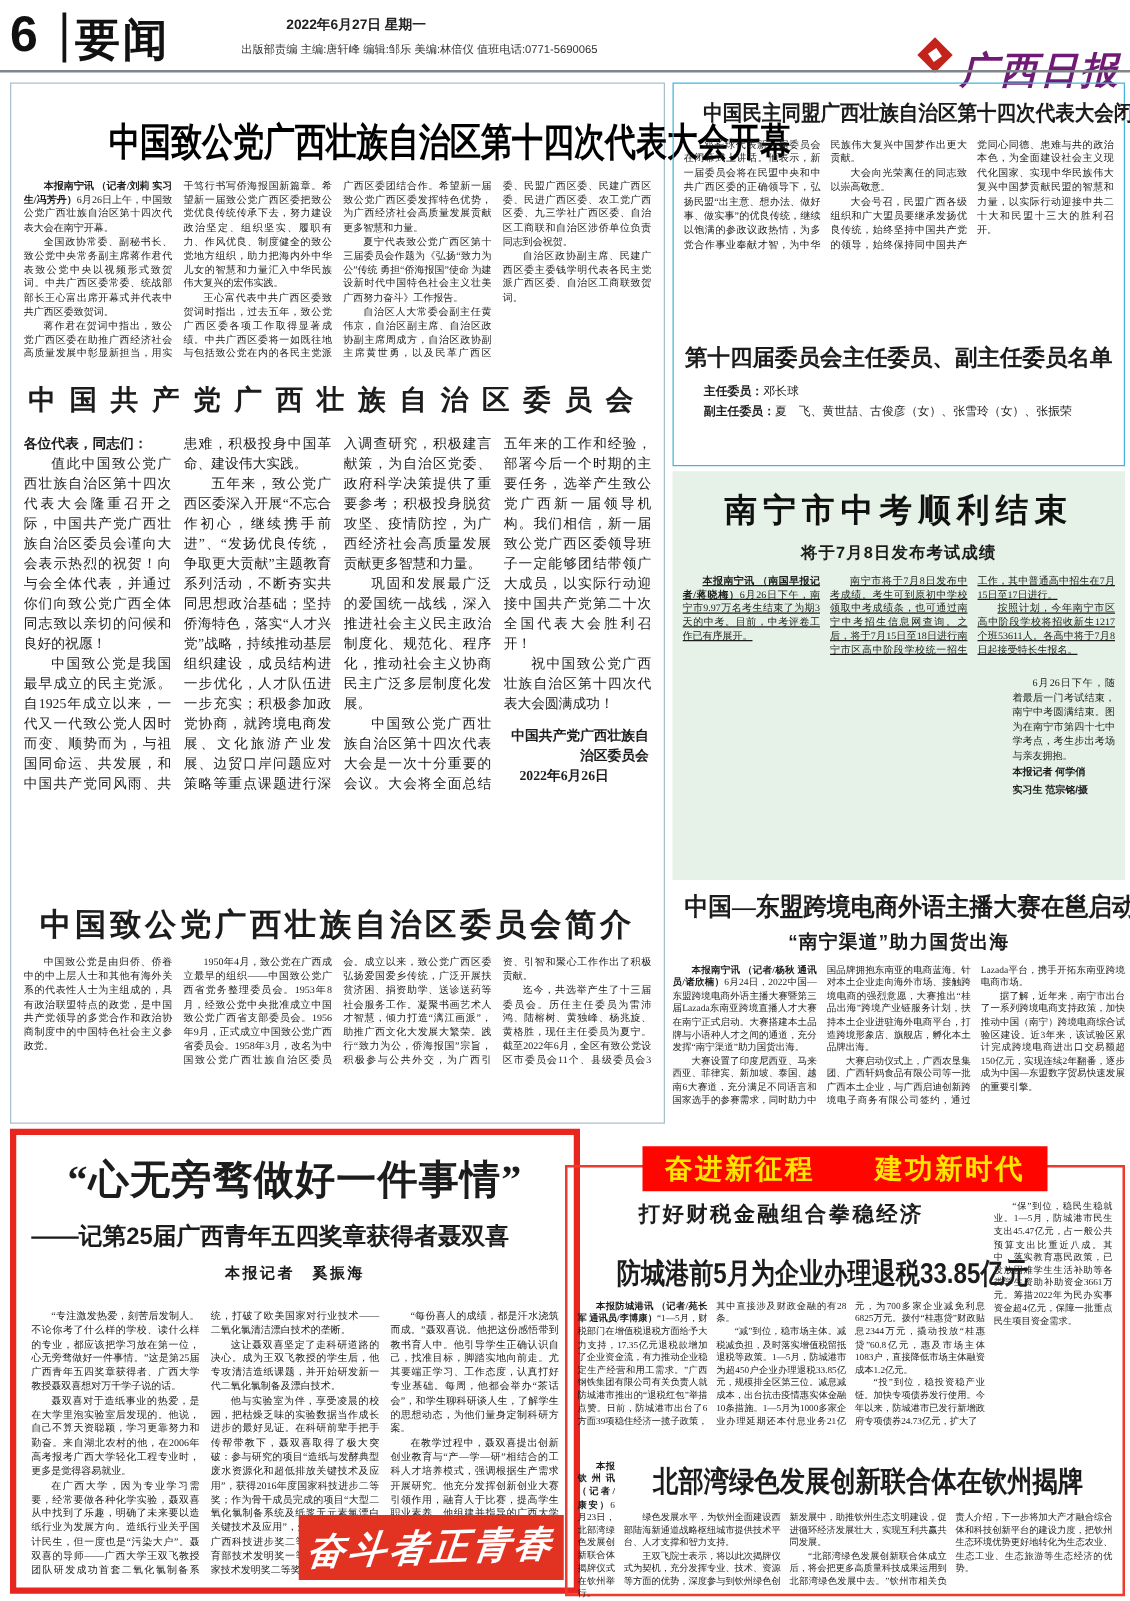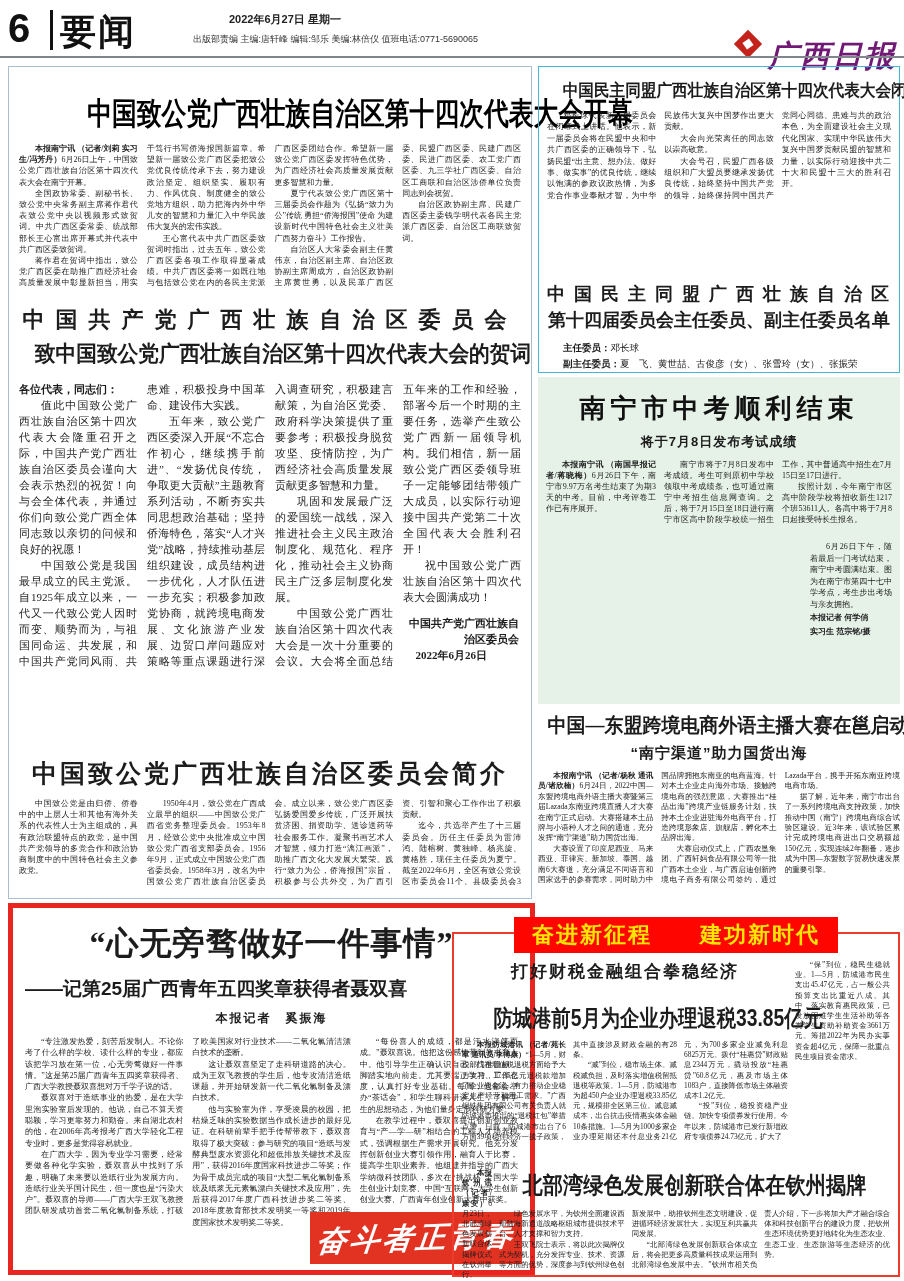--- a/index.html
+++ b/index.html
@@ -46,21 +46,21 @@
   .b-bimu{margin-top:8px;height:162px;font-size:8px;line-height:11.4px;column-count:3;column-gap:8px;}
   .h-md1{margin-top:10px;font:bold 18px "Liberation Serif",serif;letter-spacing:9px;text-align:center;white-space:nowrap;}
   .h-md2{margin-top:2px;}
   .h-md2 .sqz{font:bold 18px "Liberation Serif",serif;}
   .md-rows{margin-top:8px;padding-left:16px;font-size:9.5px;line-height:15px;}
   .md-label{font-weight:bold;font-family:"Liberation Sans",sans-serif;}
   
   .greenbox{position:absolute;left:538px;top:377px;width:362px;height:327px;background:#e6f2e8;padding:4px 8px;box-sizing:border-box;}
   .h-zk{margin-top:10px;font:bold 26px "Liberation Serif",serif;letter-spacing:5px;text-align:center;color:#111;}
   .sh-zk{margin-top:7px;font:bold 13px "Liberation Sans",sans-serif;text-align:center;letter-spacing:1px;}
-  .b-zk{margin-top:8px;height:76px;font-size:8px;line-height:11px;column-count:3;column-gap:8px;}
+  .b-zk{margin-top:8px;height:76px;font-size:8px;line-height:11px;column-count:3;column-gap:8px;text-decoration:underline;}
   .photo-row{margin-top:6px;display:flex;}
   .photo{width:258px;height:182px;background:
     radial-gradient(70px 90px at 12% 70%, #d9a42f 0%, #c8942b 55%, rgba(0,0,0,0) 56%),
     radial-gradient(26px 30px at 20% 22%, #2b2320 0%, rgba(0,0,0,0) 60%),
     radial-gradient(60px 110px at 27% 62%, #3a2b25 0%, #2e2420 50%, rgba(0,0,0,0) 52%),
     radial-gradient(55px 75px at 62% 64%, #b92f26 0%, #a32а22 50%, rgba(0,0,0,0) 52%),
     radial-gradient(28px 24px at 62% 33%, #302623 0%, rgba(0,0,0,0) 62%),
     radial-gradient(45px 60px at 44% 60%, #c23a2e 0%, rgba(0,0,0,0) 58%),
     radial-gradient(30px 40px at 84% 45%, #b93028 0%, rgba(0,0,0,0) 60%),
     radial-gradient(40px 30px at 50% 40%, #4f7a3a 0%, rgba(0,0,0,0) 60%),
@@ -69,25 +69,25 @@
   .caption{width:82px;margin-left:6px;font-size:8px;line-height:11.5px;text-align:justify;}
   .caption .cap-body{text-indent:2em;}
   .caption .credit{font-weight:bold;font-family:"Liberation Sans",sans-serif;text-align:left;margin-top:2px;}
   
   .dm{position:absolute;left:538px;top:708px;width:362px;height:196px;}
   .h-dm{margin-top:4px;}
   .h-dm .sqz{font:bold 20px "Liberation Serif",serif;transform:scaleX(.95);}
   .sh-dm{margin-top:5px;font:bold 15px "Liberation Sans",sans-serif;text-align:center;letter-spacing:1px;}
   .b-dm{margin-top:8px;height:124px;font-size:7.6px;line-height:10.4px;column-count:3;column-gap:8px;}
   
-  .redbox{position:absolute;left:8px;top:903px;width:527px;height:372px;border:5px solid #e8251f;padding:6px 12px;box-sizing:border-box;}
+  .redbox{position:absolute;left:8px;top:903px;width:456px;height:372px;border:5px solid #e8251f;padding:6px 12px;box-sizing:border-box;}
   .h-nie{margin-top:8px;font:bold 32px "Liberation Serif",serif;text-align:center;letter-spacing:1px;}
   .sh-nie{margin-top:10px;font:bold 19px "Liberation Sans",sans-serif;text-align:left;}
   .by-nie{margin-top:8px;font:bold 12px "Liberation Serif",serif;text-align:center;letter-spacing:2px;}
-  .b-nie{margin-top:9px;height:232px;font-size:8px;line-height:11.3px;column-count:3;column-gap:9px;}
+  .b-nie{margin-top:20px;height:232px;font-size:8px;line-height:11.3px;column-count:3;column-gap:9px;}
   .stamp{position:absolute;right:8px;bottom:6px;width:212px;height:52px;background:#e23222;
          display:flex;align-items:center;justify-content:center;}
   .stamp span{font:bold italic 30px "Liberation Serif",serif;color:#fff;letter-spacing:3px;transform:skewX(-8deg) rotate(-2deg);white-space:nowrap;}
   
   .thinred{position:absolute;left:452px;top:932px;width:448px;height:345px;border:2px solid #ef3b2d;padding:4px 8px;box-sizing:border-box;}
   .banner{position:absolute;top:-17px;left:50%;transform:translateX(-50%);background:#fe0500;color:#ffe500;
           font:bold 22px "Liberation Sans",sans-serif;letter-spacing:2px;padding:3px 18px;white-space:nowrap;}
   .fcg{display:flex;margin-top:22px;}
   .fcg-main{width:326px;}
   .kicker{font:bold 17px "Liberation Serif",serif;text-align:center;letter-spacing:2px;}
@@ -131,23 +131,20 @@
         <p><b>本报南宁讯 （记者/刘莉 实习生/冯芳丹）</b>6月26日上午，中国致公党广西壮族自治区第十四次代表大会在南宁开幕。</p>
         <p>全国政协常委、副秘书长、致公党中央常务副主席蒋作君代表致公党中央以视频形式致贺词。中共广西区委常委、统战部部长王心富出席开幕式并代表中共广西区委致贺词。</p>
         <p>蒋作君在贺词中指出，致公党广西区委在助推广西经济社会高质量发展中彰显新担当，用实干笃行书写侨海报国新篇章。希望新一届致公党广西区委把致公党优良传统传承下去，努力建设政治坚定、组织坚实、履职有力、作风优良、制度健全的致公党地方组织，助力把海内外中华儿女的智慧和力量汇入中华民族伟大复兴的宏伟实践。</p>
         <p>王心富代表中共广西区委致贺词时指出，过去五年，致公党广西区委各项工作取得显著成绩。中共广西区委将一如既往地与包括致公党在内的各民主党派广西区委团结合作。希望新一届致公党广西区委发挥特色优势，为广西经济社会高质量发展贡献更多智慧和力量。</p>
         <p>夏宁代表致公党广西区第十三届委员会作题为《弘扬“致力为公”传统 勇担“侨海报国”使命 为建设新时代中国特色社会主义壮美广西努力奋斗》工作报告。</p>
         <p>自治区人大常委会副主任黄伟京，自治区副主席、自治区政协副主席周成方，自治区政协副主席黄世勇，以及民革广西区委、民盟广西区委、民建广西区委、民进广西区委、农工党广西区委、九三学社广西区委、自治区工商联和自治区涉侨单位负责同志到会祝贺。</p>
         <p>自治区政协副主席、民建广西区委主委钱学明代表各民主党派广西区委、自治区工商联致贺词。</p>
       </div>
 
     <div class="h-hezi1">中国共产党广西壮族自治区委员会</div>
-    <div class="h-hezi2 ctr">
-      <span class="sqz">致中国致公党广西壮族自治区第十四次代表大会的贺词</span>
-    </div>
     <div class="b-hezi bodytxt">
       <p class="salut">各位代表，同志们：</p>
       <span><p>值此中国致公党广西壮族自治区第十四次代表大会隆重召开之际，中国共产党广西壮族自治区委员会谨向大会表示热烈的祝贺！向与会全体代表，并通过你们向致公党广西全体同志致以亲切的问候和良好的祝愿！</p><p>中国致公党是我国最早成立的民主党派。自1925年成立以来，一代又一代致公党人因时而变、顺势而为，与祖国同命运、共发展，和中国共产党同风雨、共患难，积极投身中国革命、建设伟大实践。</p><p>五年来，致公党广西区委深入开展“不忘合作初心，继续携手前进”、“发扬优良传统，争取更大贡献”主题教育系列活动，不断夯实共同思想政治基础；坚持侨海特色，落实“人才兴党”战略，持续推动基层组织建设，成员结构进一步优化，人才队伍进一步充实；积极参加政党协商，就跨境电商发展、文化旅游产业发展、边贸口岸问题应对策略等重点课题进行深入调查研究，积极建言献策，为自治区党委、政府科学决策提供了重要参考；积极投身脱贫攻坚、疫情防控，为广西经济社会高质量发展贡献更多智慧和力量。</p><p>巩固和发展最广泛的爱国统一战线，深入推进社会主义民主政治制度化、规范化、程序化，推动社会主义协商民主广泛多层制度化发展。</p><p>中国致公党广西壮族自治区第十四次代表大会是一次十分重要的会议。大会将全面总结五年来的工作和经验，部署今后一个时期的主要任务，选举产生致公党广西新一届领导机构。我们相信，新一届致公党广西区委领导班子一定能够团结带领广大成员，以实际行动迎接中国共产党第二十次全国代表大会胜利召开！</p><p>祝中国致公党广西壮族自治区第十四次代表大会圆满成功！</p></span>
       <div class="sig">
         <p class="sig1">中国共产党广西壮族自治区委员会</p>
         <p class="sig2">2022年6月26日</p>
       </div>
     </div>
 
     <div class="h-jianjie ctr">
@@ -162,21 +159,20 @@
 
   <div class="bluebox">
     <div class="h-bimu ctr">
       <span class="sqz">中国民主同盟广西壮族自治区第十四次代表大会闭幕</span>
     </div>
     <div class="b-bimu bodytxt">
         <p>邓长球代表新一届委员会在闭幕式上讲话。他表示，新一届委员会将在民盟中央和中共广西区委的正确领导下，弘扬民盟“出主意、想办法、做好事、做实事”的优良传统，继续以饱满的参政议政热情，为多党合作事业奉献才智，为中华民族伟大复兴中国梦作出更大贡献。</p>
         <p>大会向光荣离任的同志致以崇高敬意。</p>
         <p>大会号召，民盟广西各级组织和广大盟员要继承发扬优良传统，始终坚持中国共产党的领导，始终保持同中国共产党同心同德、患难与共的政治本色，为全面建设社会主义现代化国家、实现中华民族伟大复兴中国梦贡献民盟的智慧和力量，以实际行动迎接中共二十大和民盟十三大的胜利召开。</p>
       </div>
-    <div class="h-md1">中国民主同盟广西壮族自治区</div>
     <div class="h-md2 ctr">
       <span class="sqz">第十四届委员会主任委员、副主任委员名单</span>
     </div>
     <div class="md-rows">
       <div><span class="md-label">主任委员：</span><span>邓长球</span></div>
       <div><span class="md-label">副主任委员：</span><span>夏　飞、黄世喆、古俊彦（女）、张雪玲（女）、张振荣</span></div>
     </div>
   </div>
 
   <div class="greenbox">

